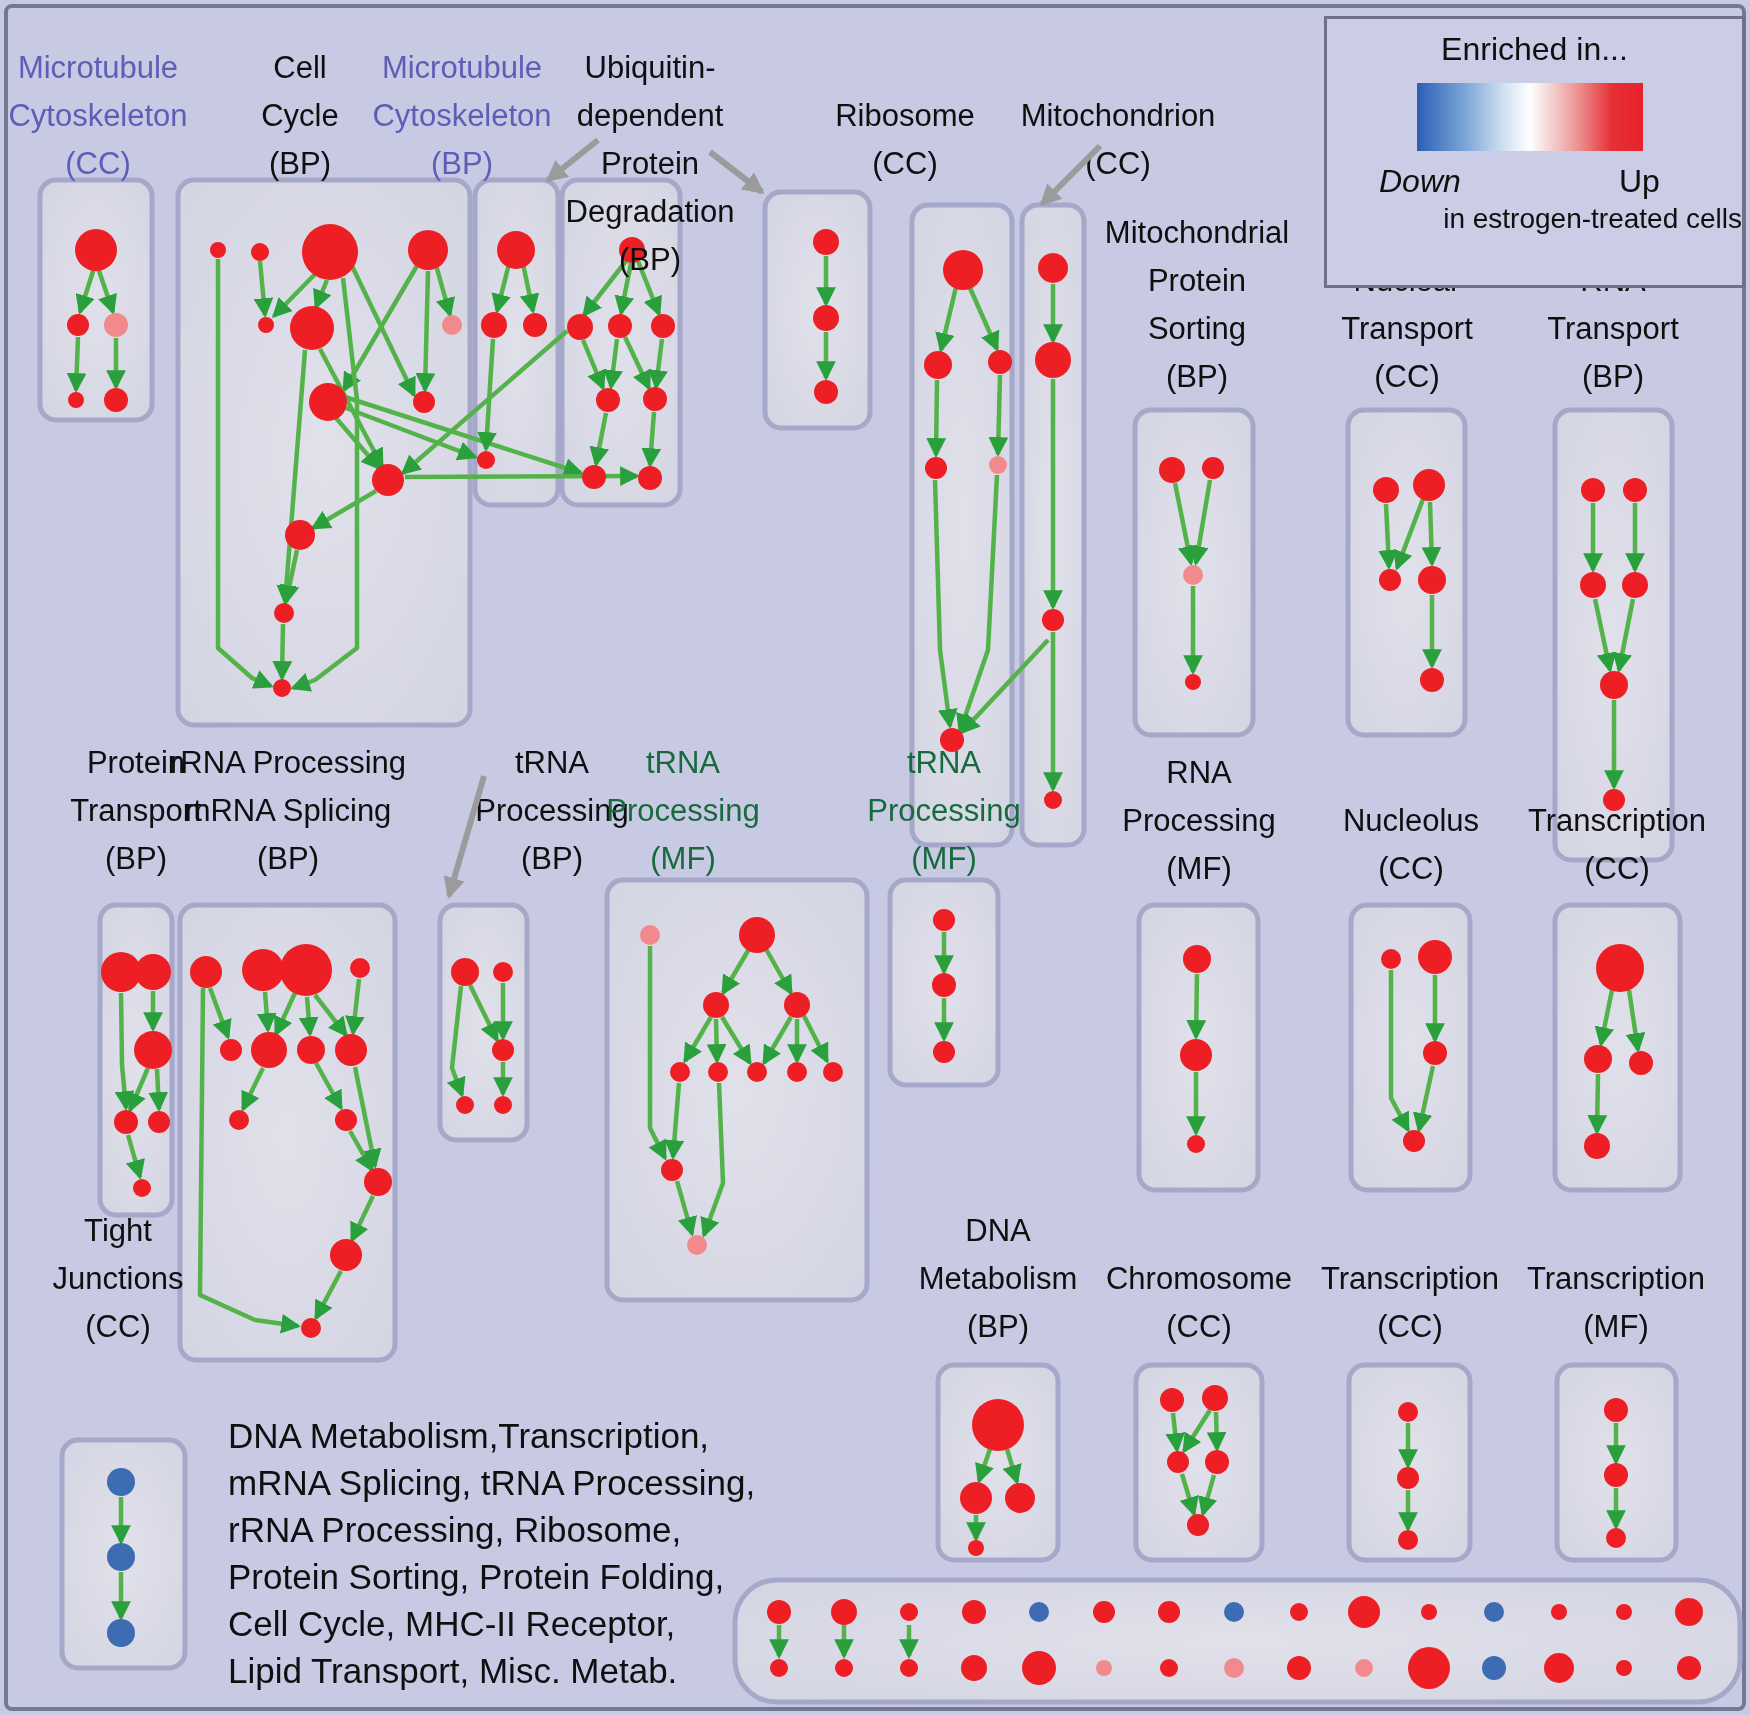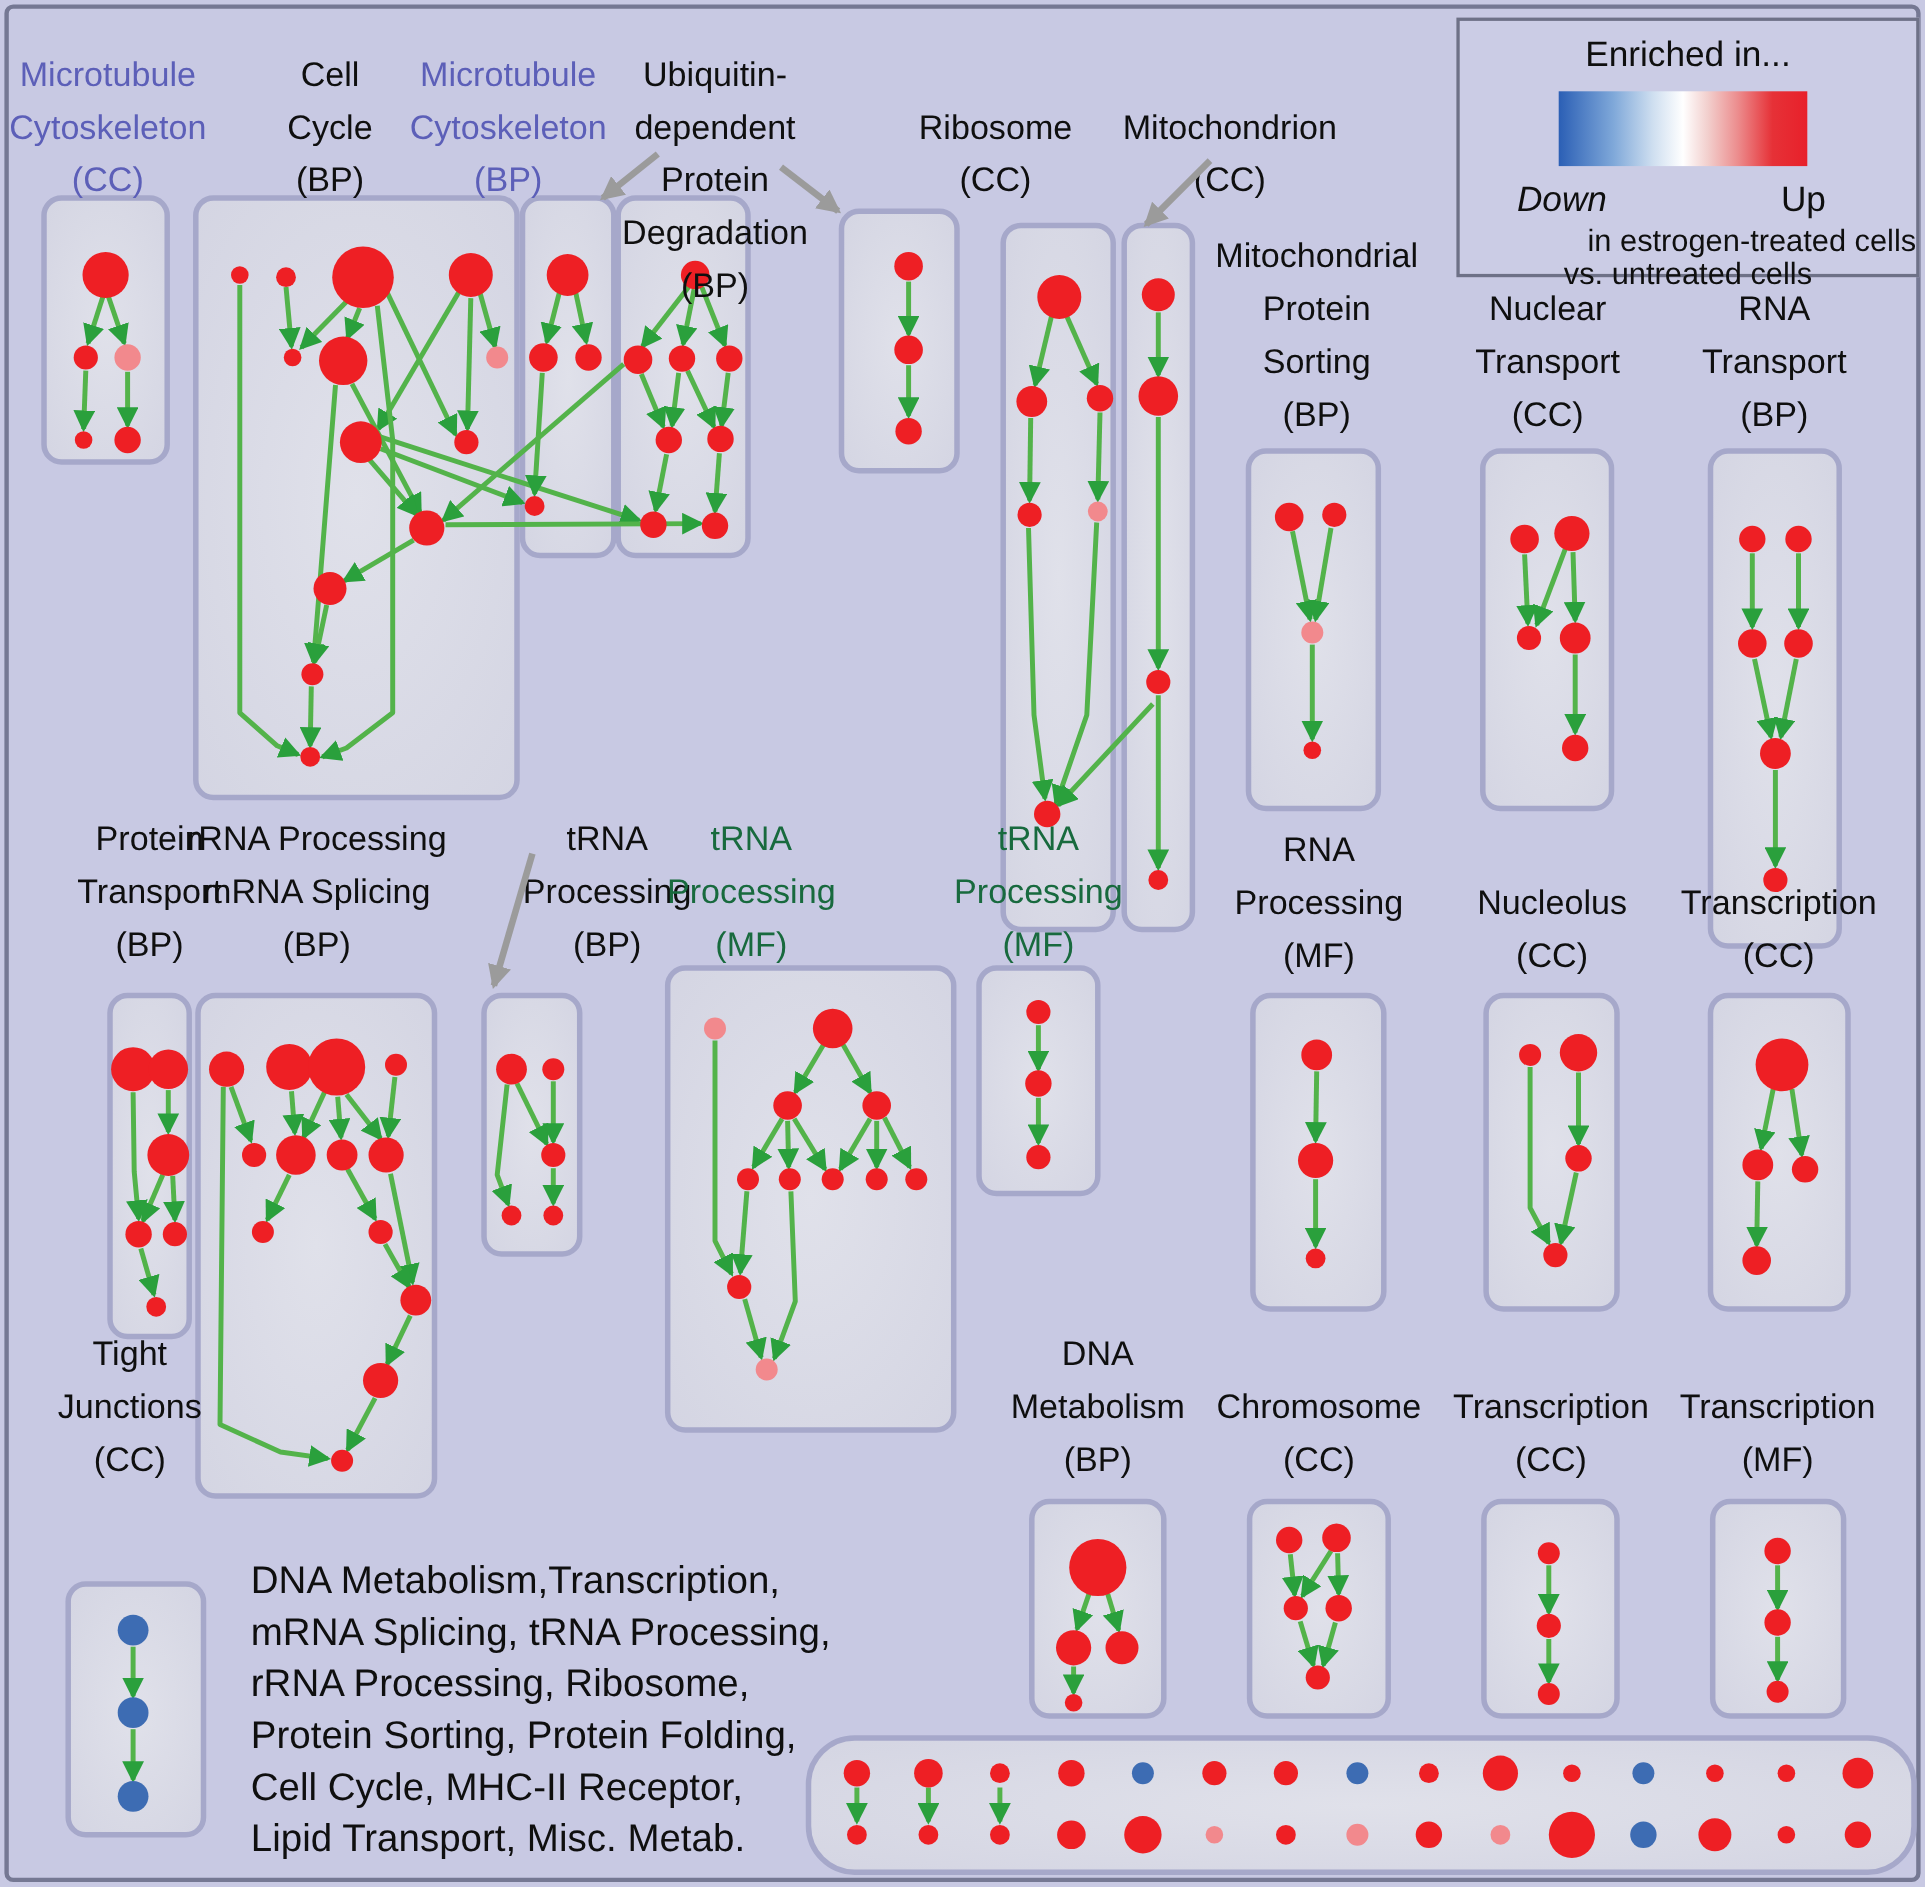--- a/index.html
+++ b/index.html
@@ -421,22 +421,21 @@
       <text x="228" y="1683" text-anchor="start" fill="#0f0f0f" font-size="35" font-weight="500" class="svgtext">Lipid Transport, Misc. Metab.</text>
     </g>
   <g id="layer-annot">
       <polyline points="598,140 548,180" fill="none" stroke="#9b9b9b" stroke-width="6" marker-end="url(#arrowGray)"></polyline>
       <polyline points="710,152 762,192" fill="none" stroke="#9b9b9b" stroke-width="6" marker-end="url(#arrowGray)"></polyline>
       <polyline points="1100,146 1042,204" fill="none" stroke="#9b9b9b" stroke-width="6" marker-end="url(#arrowGray)"></polyline>
       <polyline points="484,776 449,896" fill="none" stroke="#9b9b9b" stroke-width="6" marker-end="url(#arrowGray)"></polyline>
     </g>
 </svg>
 
-<div id="legend" style="left: 1324px; top: 16px; width: 421px; height: 236px;">
+<div id="legend" style="left: 1324px; top: 16px; width: 421px; height: 272px;">
   <div class="title">Enriched in...</div>
   <div class="bar"></div>
   <div class="downup">
     <span class="down">Down</span>
     <span class="up">Up</span>
   </div>
   <div class="sub1">in estrogen-treated cells</div>
-  <div class="sub2">vs. untreated cells</div>
 </div>
 
 </body></html>

